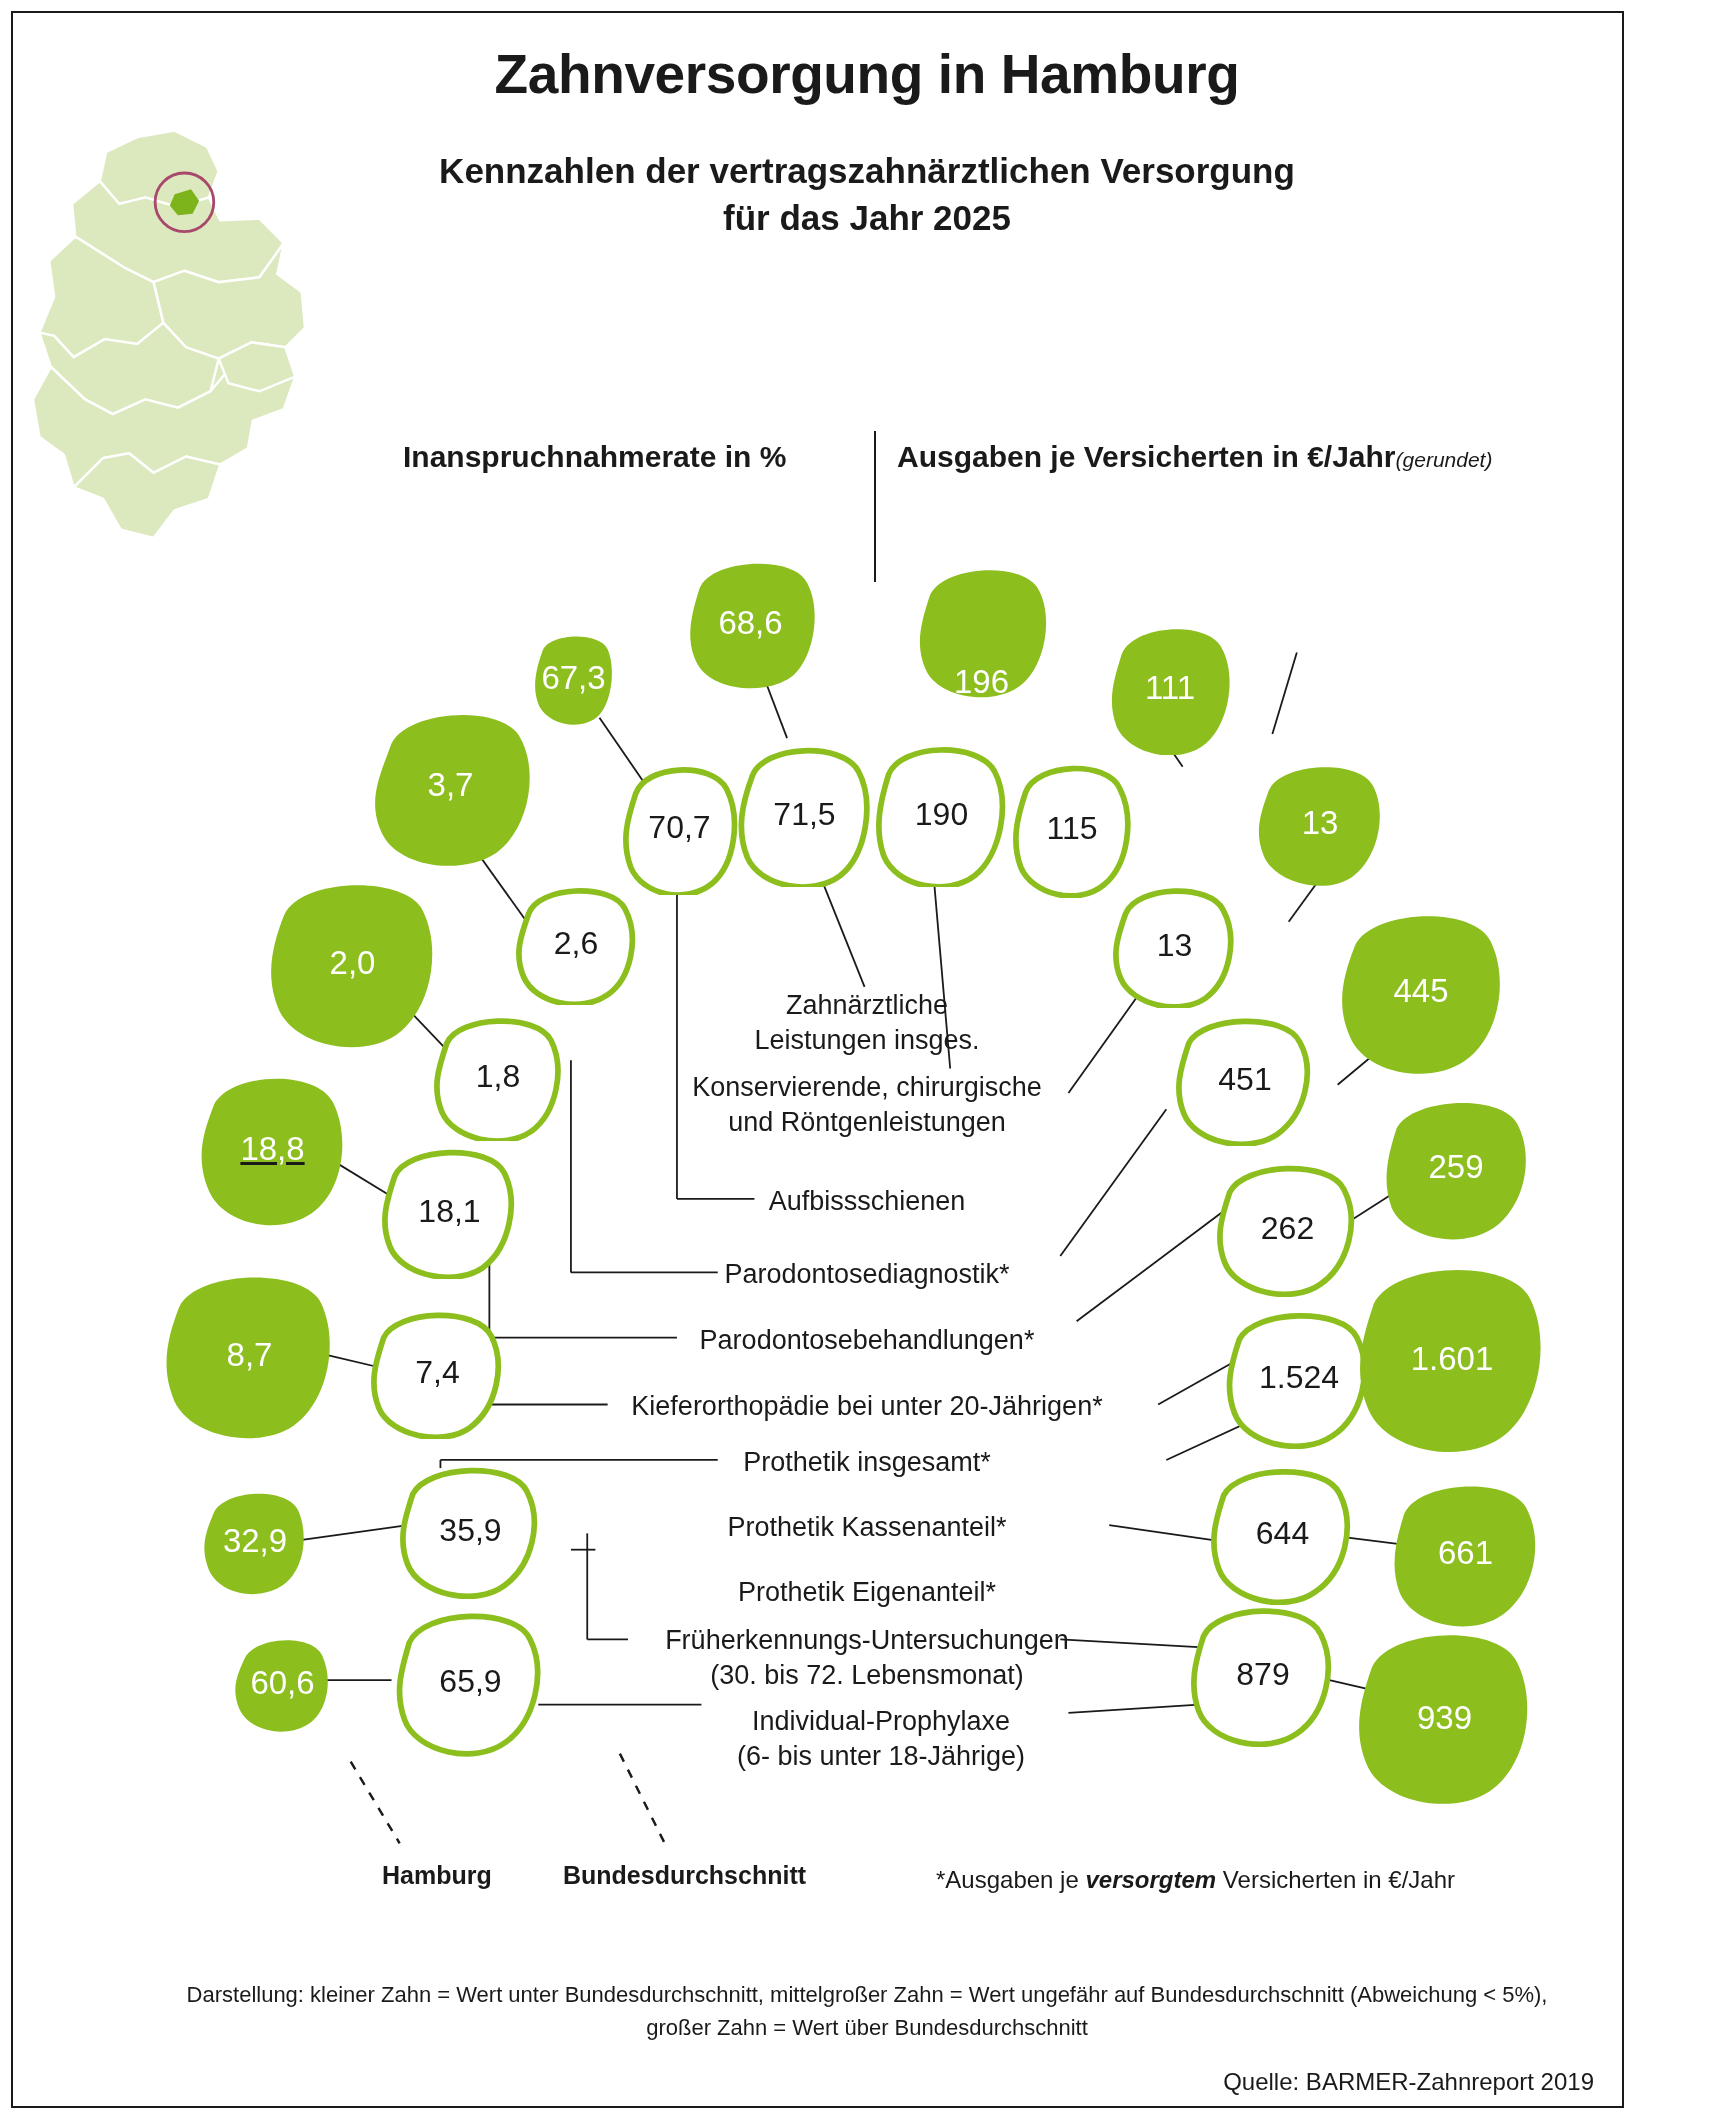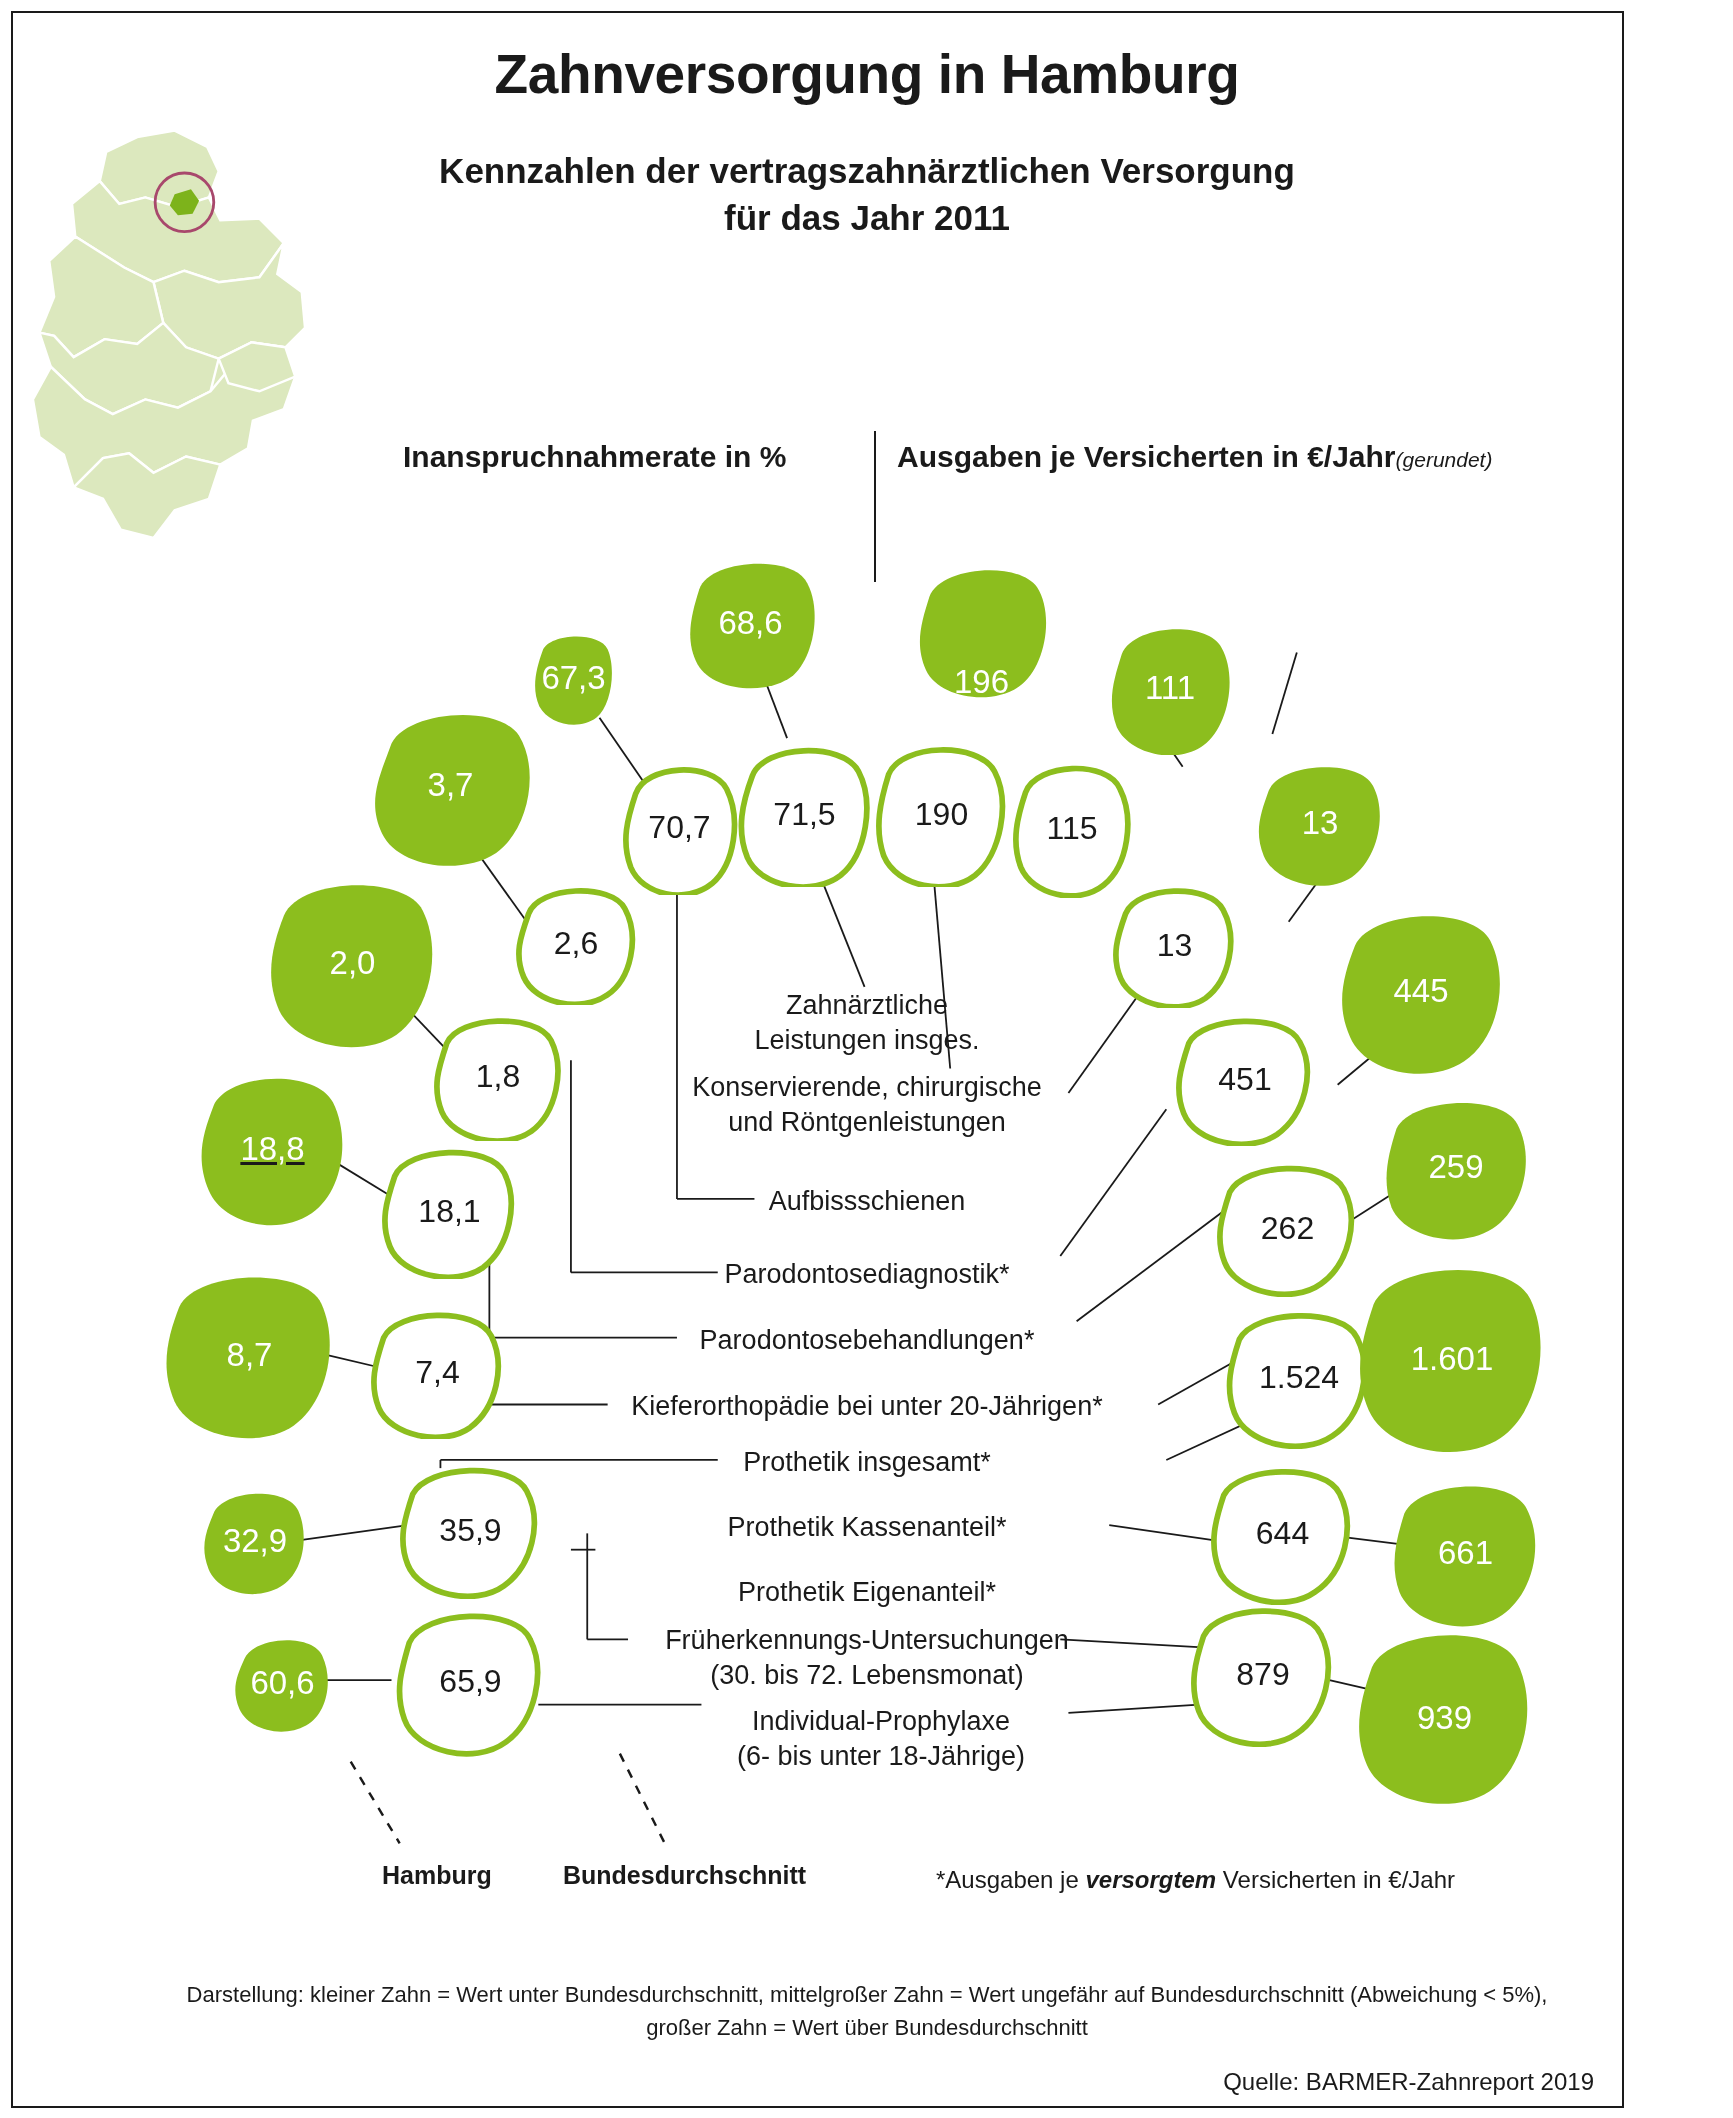--- a/index.html
+++ b/index.html
@@ -77,21 +77,21 @@
 </head>
 <body>
 
 <div id="page">
 
   <div class="frame"></div>
 
   <div class="title">Zahnversorgung in Hamburg</div>
   <div class="subtitle">
     <span>Kennzahlen der vertragszahnärztlichen Versorgung</span><br>
-    <span>für das Jahr 2011</span>
+    <span>für das Jahr 2025</span>
   </div>
 
   <svg class="map" viewBox="0 0 410 620">
     <g fill="#DCE8BE" stroke="#ffffff" stroke-width="3">
       <path d="M150 18 L196 10 L236 30 L250 60 L238 92 L252 120 L300 118 L330 148 L322 186 L352 208 L356 252
                L332 276 L344 312 L330 352 L292 366 L286 400 L252 420 L238 462 L196 476 L170 510 L130 500
                L108 462 L72 448 L60 408 L30 386 L22 340 L44 300 L30 258 L48 214 L42 170 L74 140 L70 100
                L104 72 L112 36 Z"></path>
       <path d="M112 36 L150 18 L196 10 L236 30 L250 60 L238 92 L200 104 L160 92 L128 100 L104 72 Z"></path>
       <path d="M104 72 L128 100 L160 92 L200 104 L238 92 L252 120 L300 118 L330 148 L300 190 L250 196

